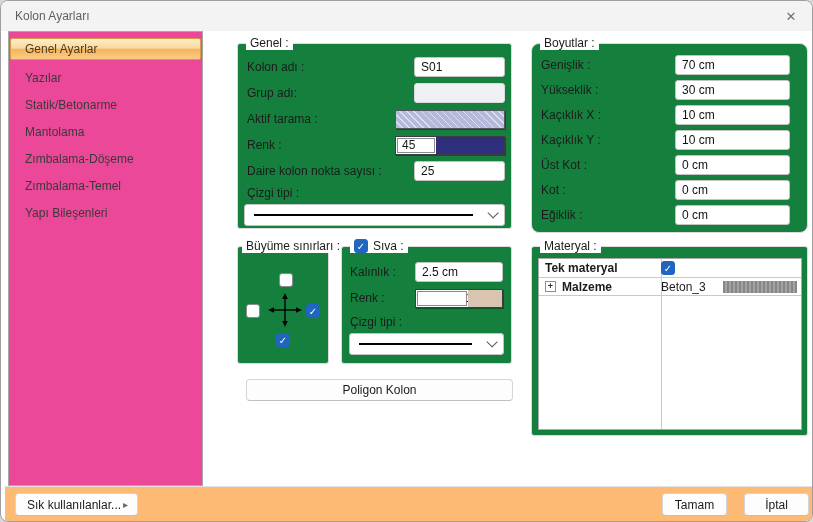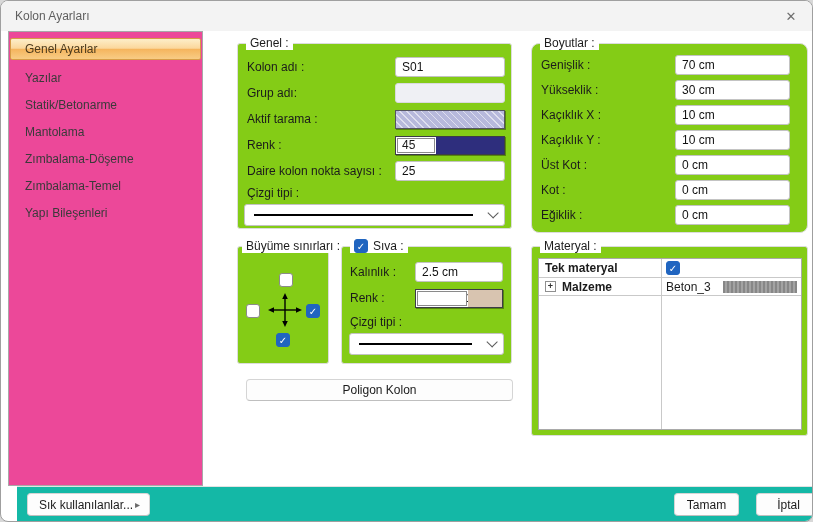--- a/index.html
+++ b/index.html
@@ -13,27 +13,27 @@
     align-items:center;justify-content:center;color:#6e6e6e;font-size:13px;cursor:default;}
   
   .sidelist{position:absolute;left:7px;top:30px;width:195px;height:455px;background:#ec4899;
     border:1px solid #a8a8a8;padding-top:5px;}
   .sideitem{height:27px;display:flex;align-items:center;padding-left:15px;color:#3a3a3a;margin:0 1px;}
   .sideitem.selected{height:22px;margin:1px 1px 4px 1px;border-radius:2px;
     border:1px solid var(--sel_border);
     background:linear-gradient(180deg,var(--sel_top) 0%,var(--sel_mid) 46%,var(--sel_deep) 52%,var(--sel_bot) 100%);
     color:#4b3a1c;padding-left:14px;}
   
-  .group{position:absolute;border:1px solid #dcdcdc;border-radius:3px;background:#84cc16;}
+  .group{position:absolute;border:1px solid #dcdcdc;border-radius:3px;background:#15803d;}
   .legend{position:absolute;top:-8px;left:8px;background:#fff;padding:0 4px;color:#1b1b1b;white-space:nowrap;}
   .legend-flex{display:flex;align-items:flex-end;gap:5px;}
   
   .frow{display:flex;align-items:center;height:26px;padding:0 6px 0 9px;}
   .frow .lab{flex:1;}
-  .tbox{width:110px;height:20px;border:1px solid #c3c3c3;border-radius:3px;background:#fff;
+  .tbox{width:91px;height:20px;border:1px solid #c3c3c3;border-radius:3px;background:#fff;
     padding:0 6px;font-size:12px;color:#111;outline:none;}
   .tbox:disabled{background:#eff0f4;border-color:#d9dade;}
   .hatch{width:110px;height:19px;border:1px solid #55555f;box-shadow:1px 1px 0 rgba(0,0,0,.35);
     background:var(--tarama_bg);
     background-image:repeating-linear-gradient(45deg,transparent 0 4px,rgba(255,255,255,.55) 4px 5px);}
   .colorctl{width:110px;height:19px;border:1px solid #3c3c46;box-shadow:1px 1px 0 rgba(0,0,0,.35);
     display:flex;background:#fff;}
   .colorctl .num{width:38px;margin:1px;border:1px solid #8a8a8a;background:#fff;display:flex;
     align-items:center;padding-left:4px;font-size:12px;}
   .colorctl .fill{flex:1;}
@@ -45,27 +45,27 @@
   .chev{width:8px;height:8px;border-right:1.5px solid #5a5a5a;border-bottom:1.5px solid #5a5a5a;
     transform:rotate(45deg) translateY(-3px);}
   .cb{width:14px;height:14px;border:1px solid #8b8b8b;border-radius:3px;background:#fff;
     display:flex;align-items:center;justify-content:center;font-size:10px;color:#fff;}
   .cb.checked{background:var(--accent);border-color:var(--accent);}
   .cb.checked::after{content:"\2713";}
   
   .btn{background:#fdfdfd;border:1px solid #d5d5d5;border-bottom-color:#bfbfbf;border-radius:4px;
     display:flex;align-items:center;justify-content:center;font-size:12px;color:#1b1b1b;cursor:default;}
   
-  .footer{position:absolute;left:16px;right:0;bottom:0;height:35px;background:#14b8a6;border-top:1px solid #e2e2e2;}
+  .footer{position:absolute;left:4px;right:0;bottom:0;height:35px;background:#fdba74;border-top:1px solid #e2e2e2;}
   
   .mtable{position:absolute;left:6px;top:11px;width:264px;height:172px;border:1px solid #a9a9a9;background:#fff;}
   .mdiv{position:absolute;left:122px;top:0;bottom:0;border-left:1px solid #c9c9c9;}
   .mrow{position:relative;display:flex;align-items:center;border-bottom:1px solid #c9c9c9;}
   .mcell1{width:122px;display:flex;align-items:center;padding-left:6px;gap:6px;font-weight:bold;}
-  .mcell2{flex:1;display:flex;align-items:center;padding-left:5px;gap:6px;}
+  .mcell2{flex:1;display:flex;align-items:center;gap:6px;}
   .expand{width:11px;height:11px;border:1px solid #8f8f8f;background:#fff;display:inline-flex;
     align-items:center;justify-content:center;font-size:9px;line-height:1;color:#333;}
   .betonswatch{width:74px;height:12px;margin-left:auto;margin-right:4px;
     background:repeating-linear-gradient(90deg,#878787 0 2px,#a3a3a3 2px 4px);}
   .abs{position:absolute;}
 </style>
 </head>
 <body>
 
 <div class="dialog">

